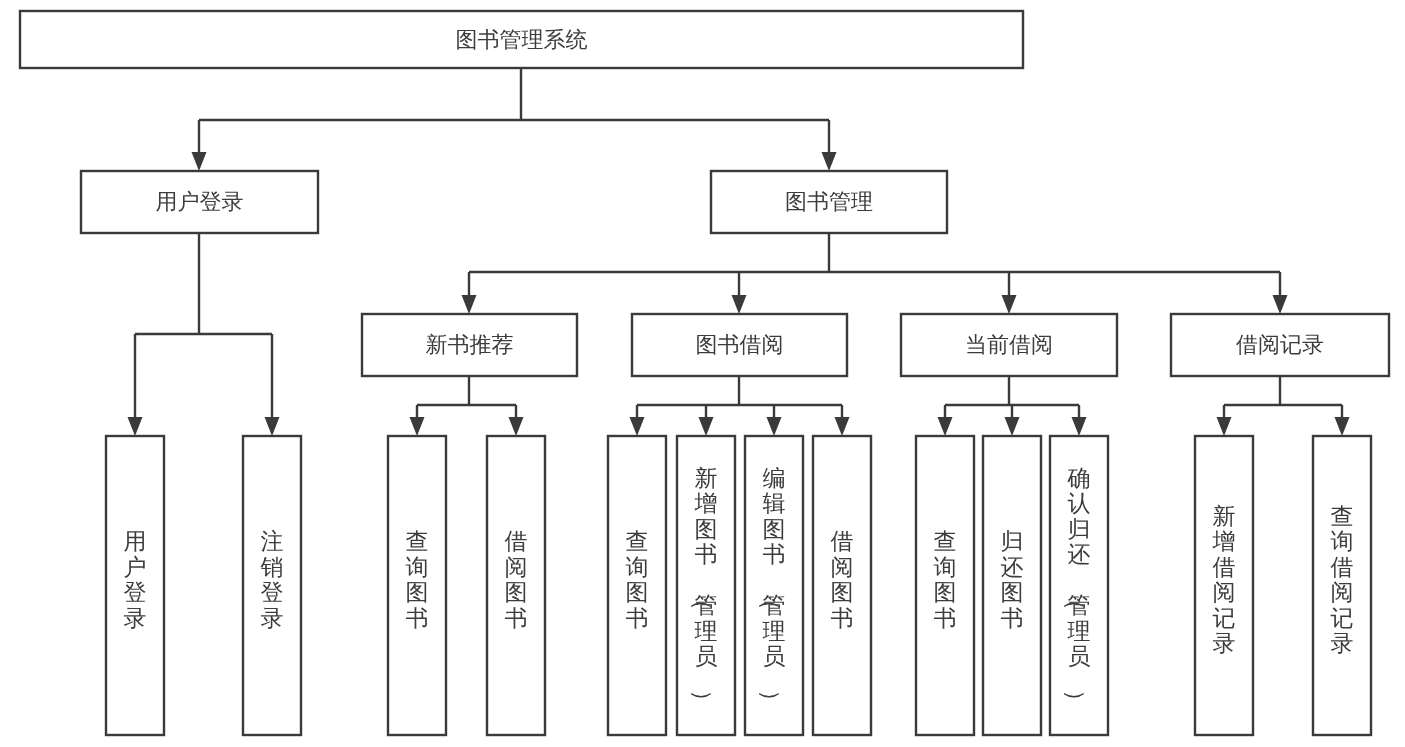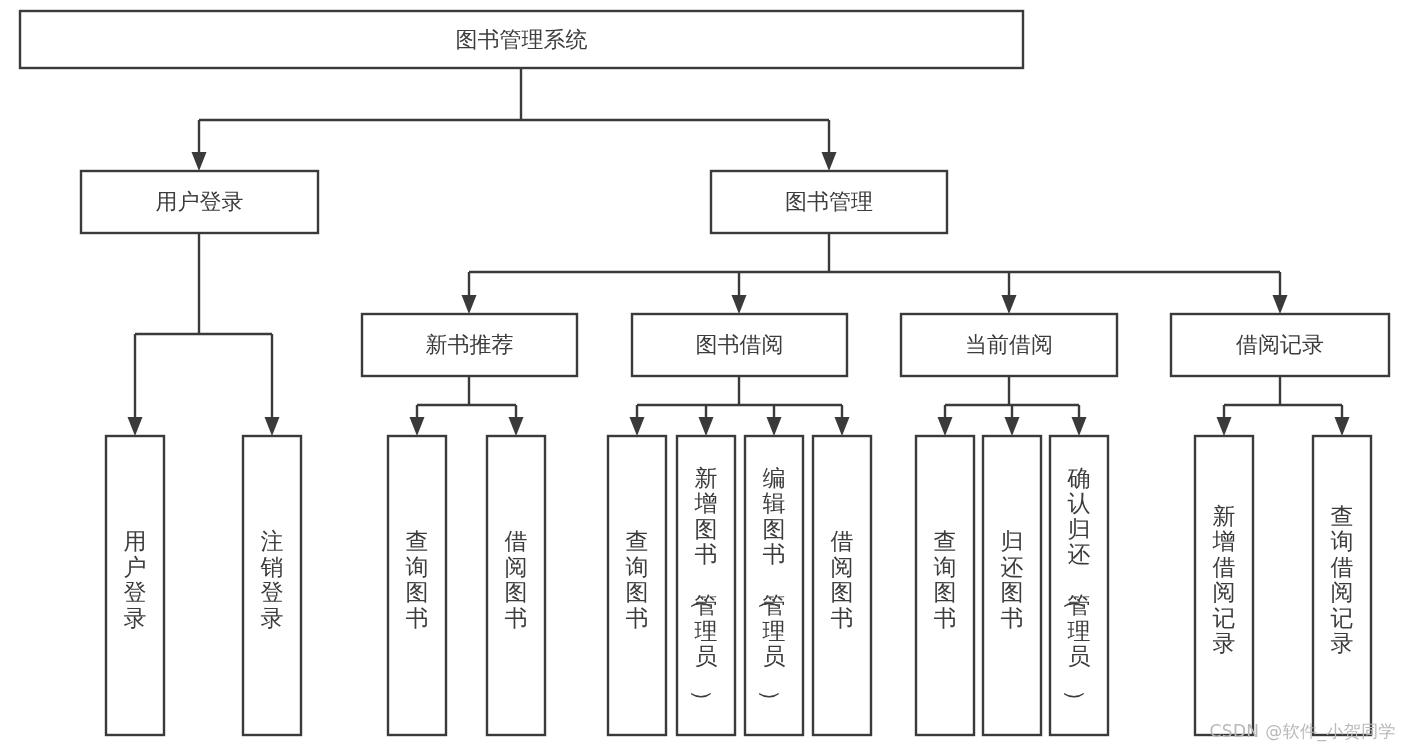--- a/index.html
+++ b/index.html
@@ -199,14 +199,13 @@
         <g>
           <rect x="1195" y="436" width="58" height="299" class="node-box" rx="0"></rect>
           <text x="1224" y="523.75" class="node-label-vertical"><tspan x="1224" dy="0">新</tspan><tspan x="1224" dy="25.5">增</tspan><tspan x="1224" dy="25.5">借</tspan><tspan x="1224" dy="25.5">阅</tspan><tspan x="1224" dy="25.5">记</tspan><tspan x="1224" dy="25.5">录</tspan></text>
         </g>
         <g>
           <rect x="1313" y="436" width="58" height="299" class="node-box" rx="0"></rect>
           <text x="1342" y="523.75" class="node-label-vertical"><tspan x="1342" dy="0">查</tspan><tspan x="1342" dy="25.5">询</tspan><tspan x="1342" dy="25.5">借</tspan><tspan x="1342" dy="25.5">阅</tspan><tspan x="1342" dy="25.5">记</tspan><tspan x="1342" dy="25.5">录</tspan></text>
         </g>
       </g>
   </svg>
-  <div class="watermark">CSDN @软件_小贺同学</div>
 </div>
 
 </body></html>

